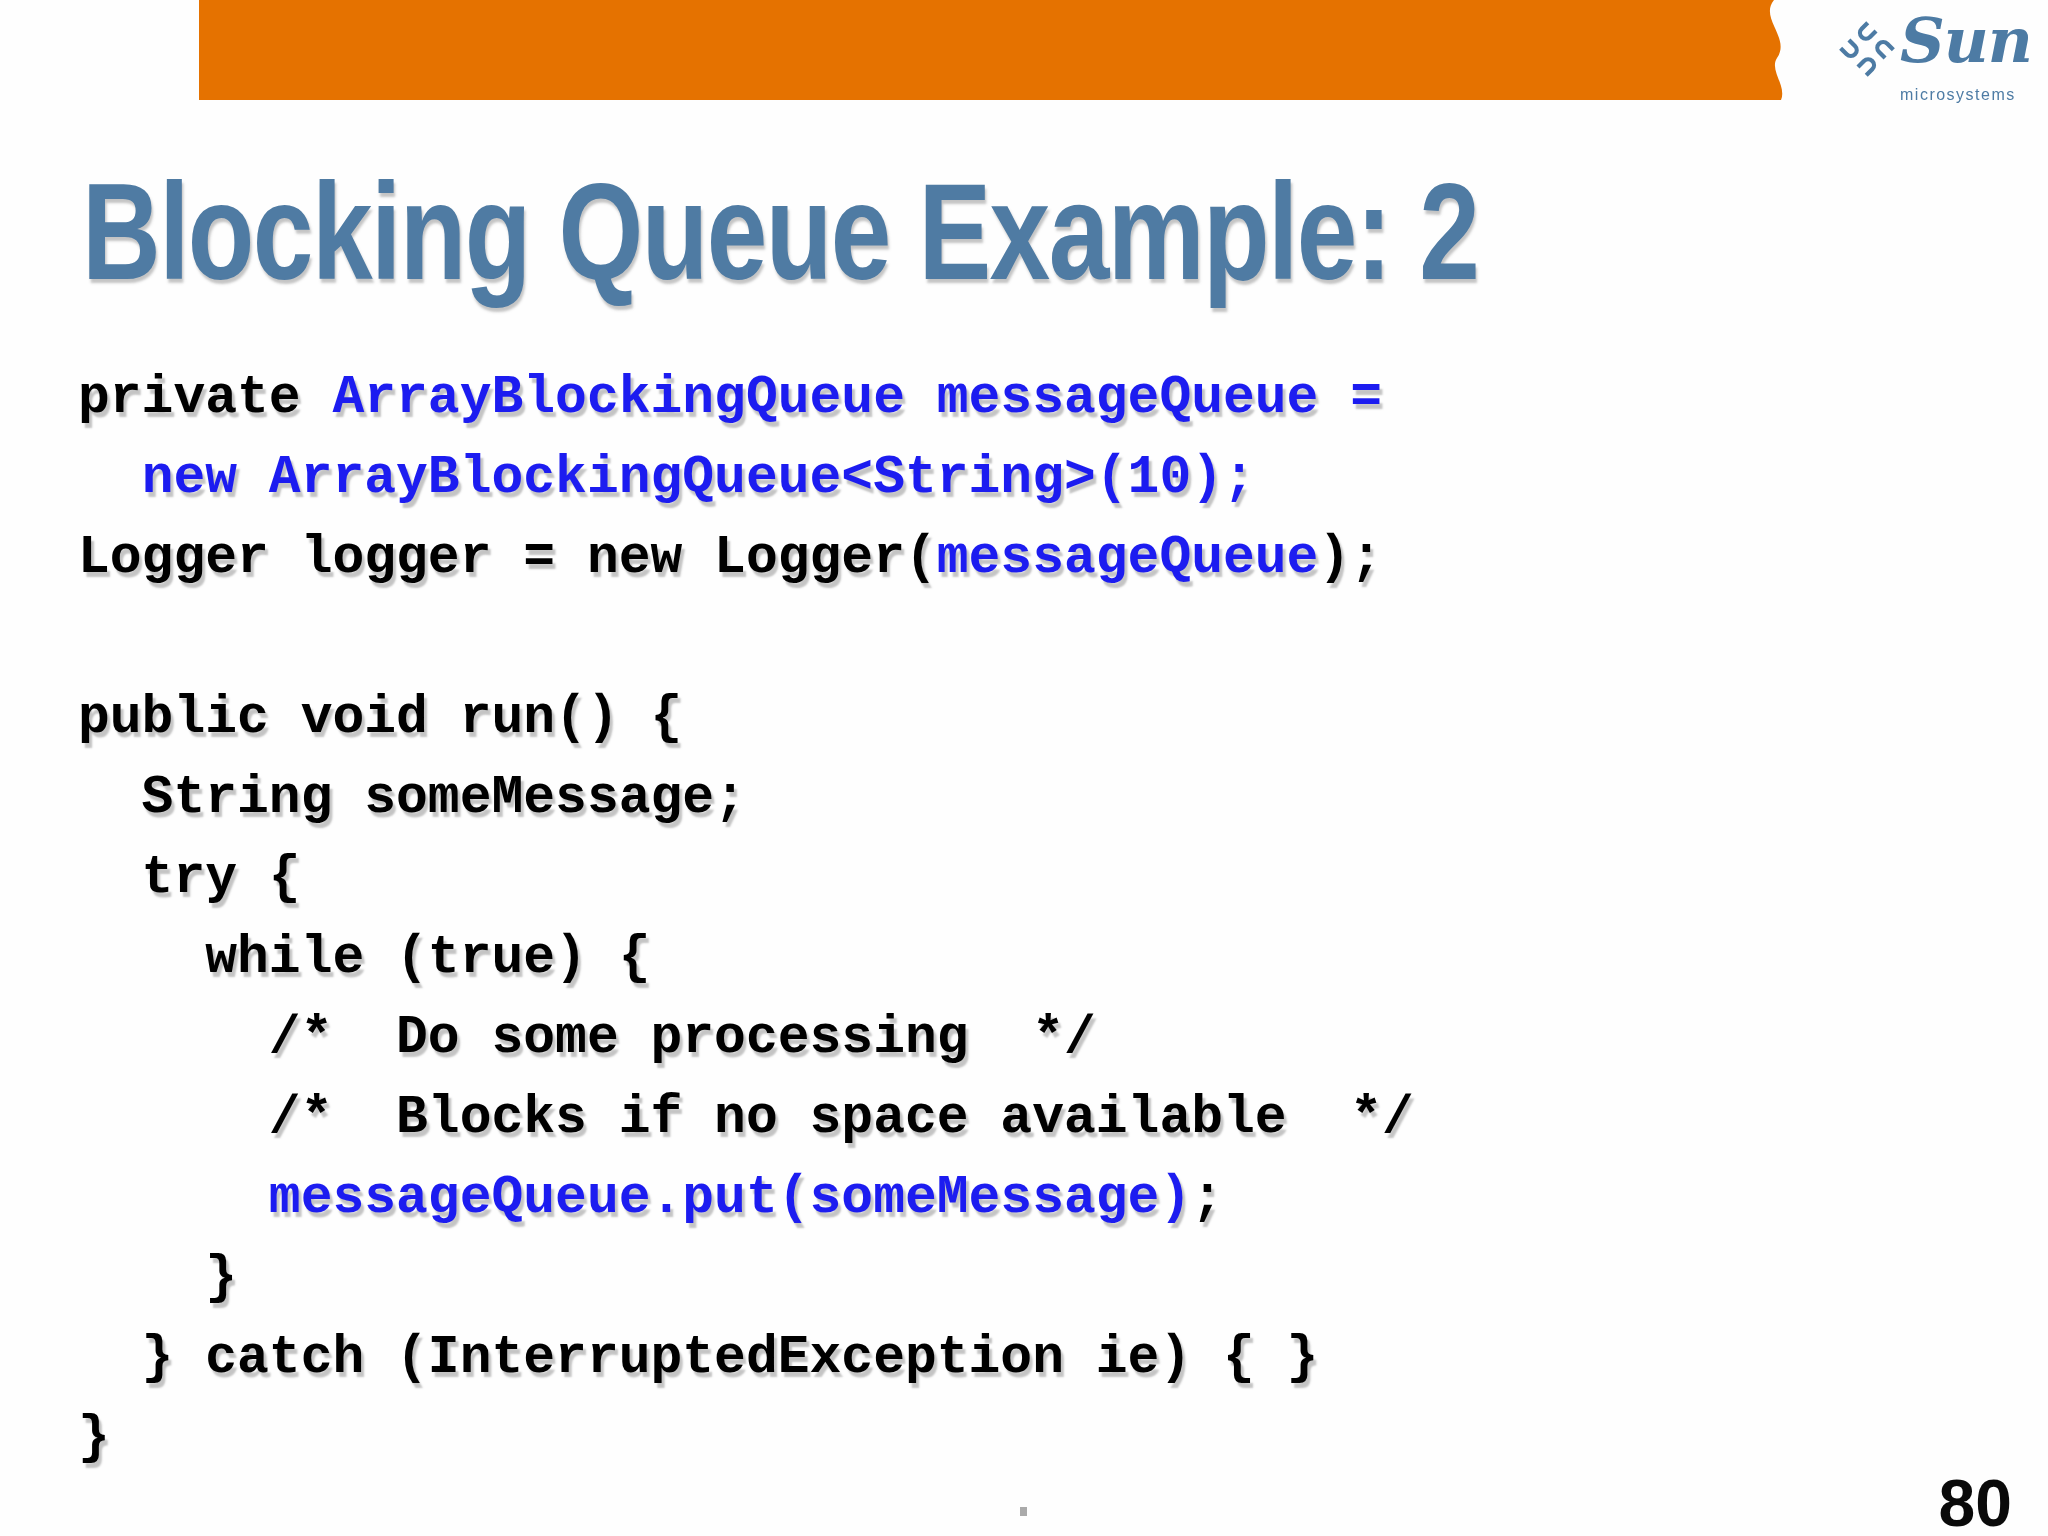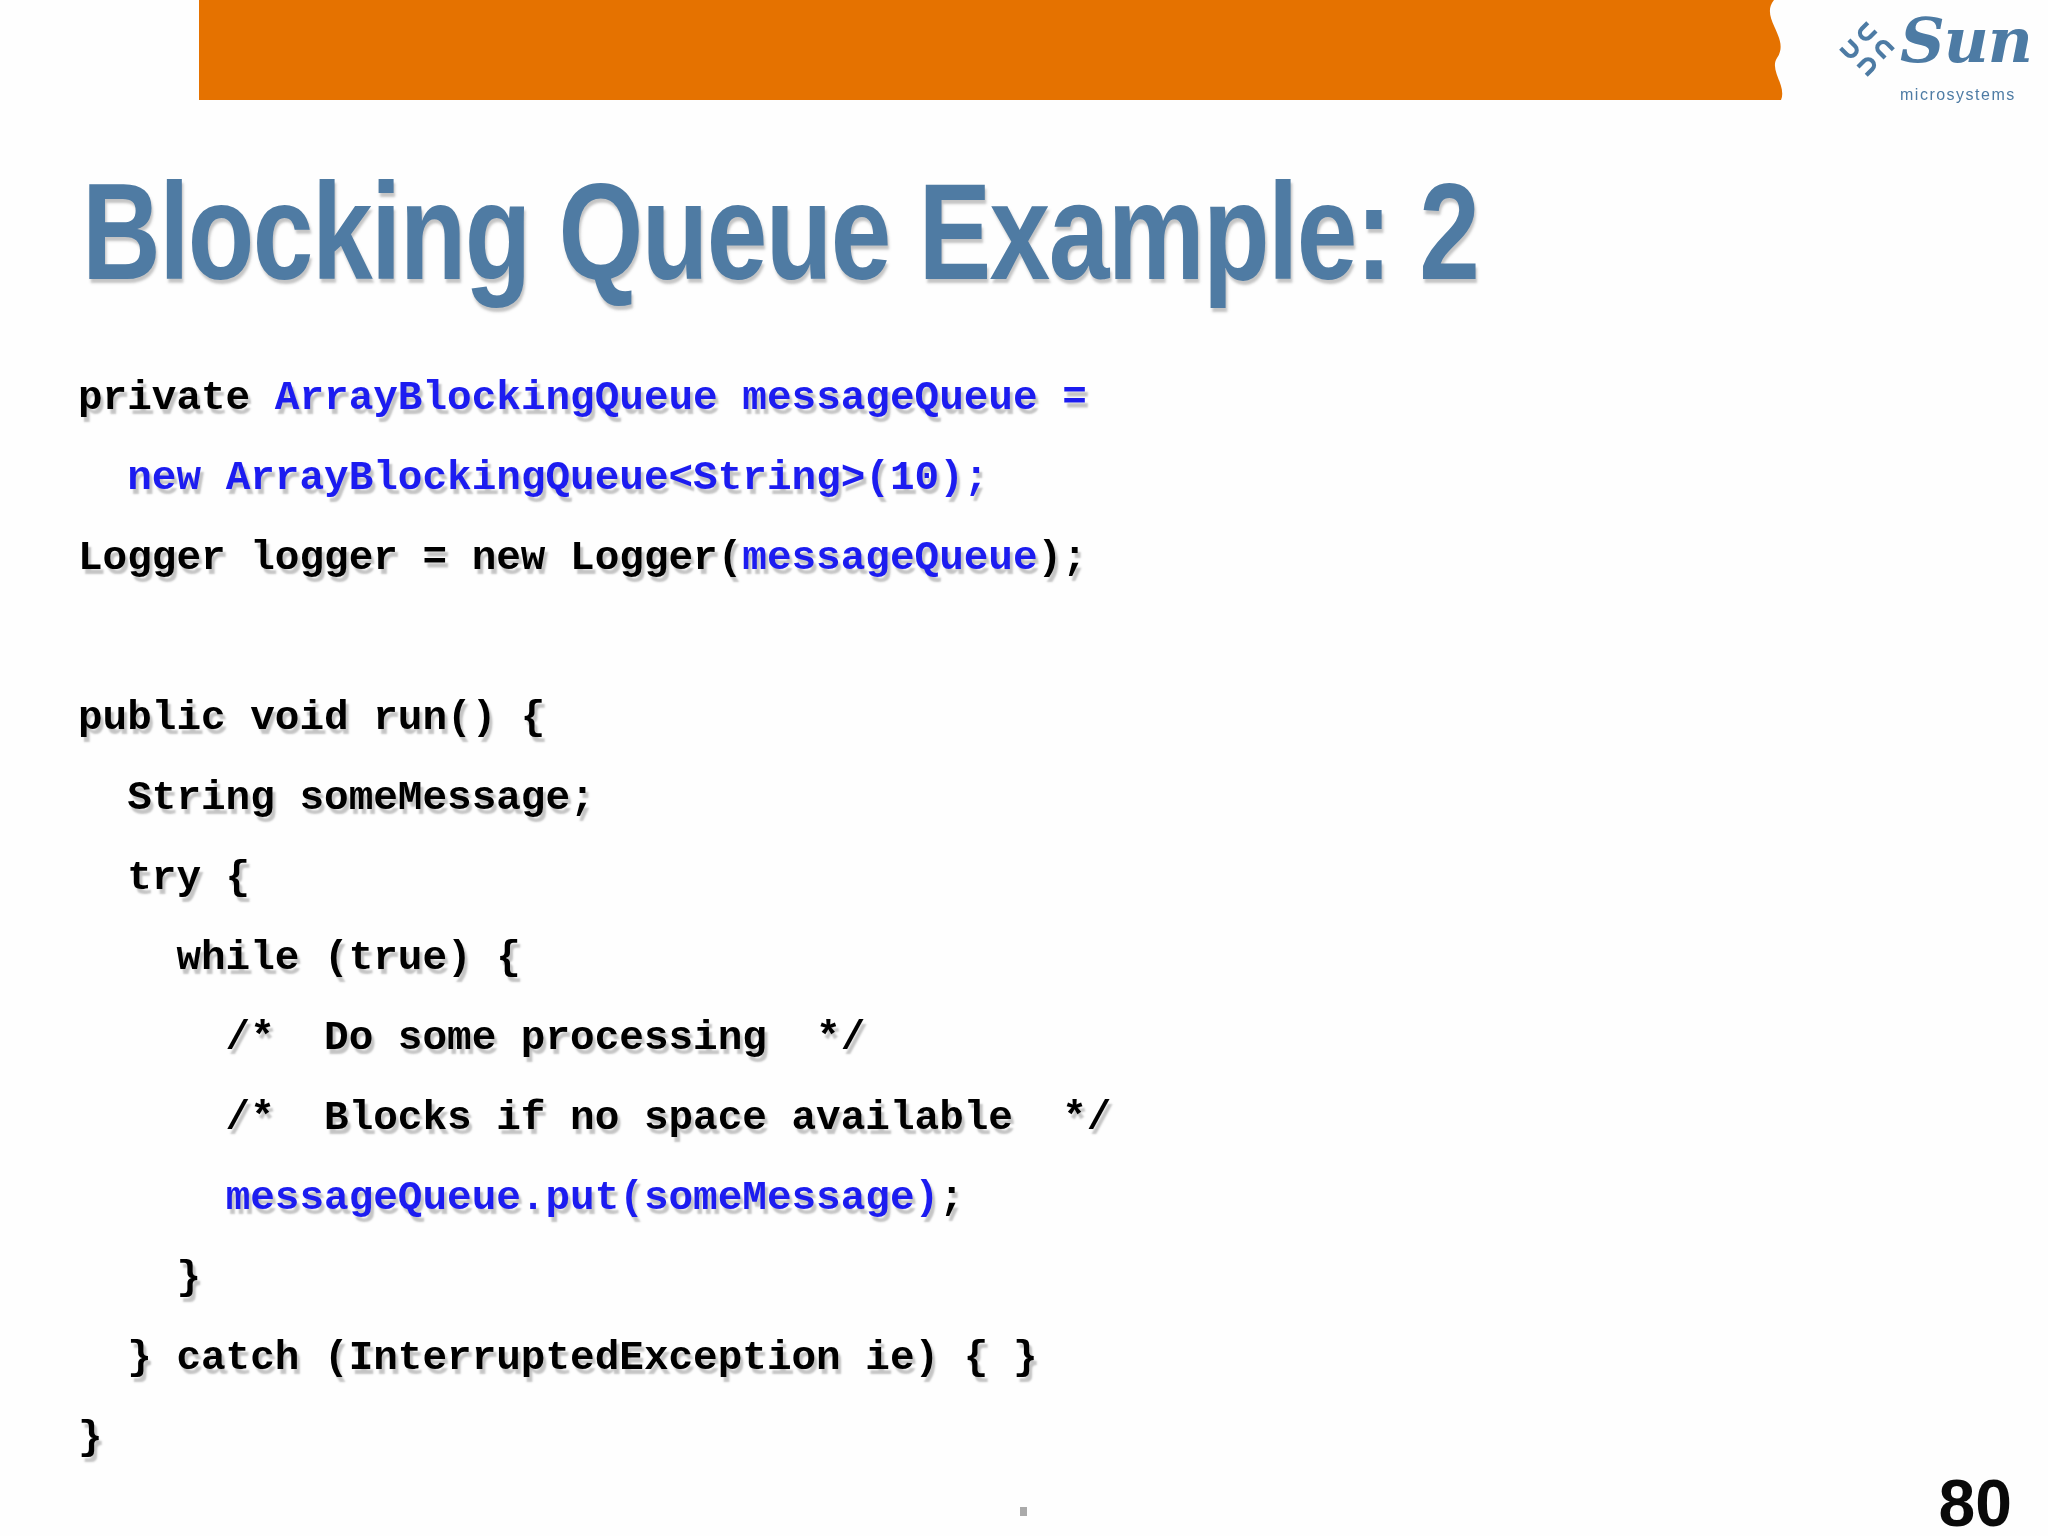--- a/index.html
+++ b/index.html
@@ -61,21 +61,21 @@
     transform:scaleX(0.79);
     transform-origin:left top;
     text-shadow:2px 4px 3px rgba(90,90,90,0.35);
   }
   
   .code-block{
     position:absolute;
     left:78px;top:358px;
     font-family:"Liberation Mono","DejaVu Sans Mono", monospace;
     font-weight:bold;
-    font-size:41px;
+    font-size:53px;
     line-height:80px;
     white-space:pre;
     text-shadow:3px 5px 2px rgba(110,110,110,0.40);
   }
   .code-line{height:80px;}
   .c-black{color:var(--code-black);}
   .c-blue{color:var(--code-blue);}
   
   .page-number{
     position:absolute;

